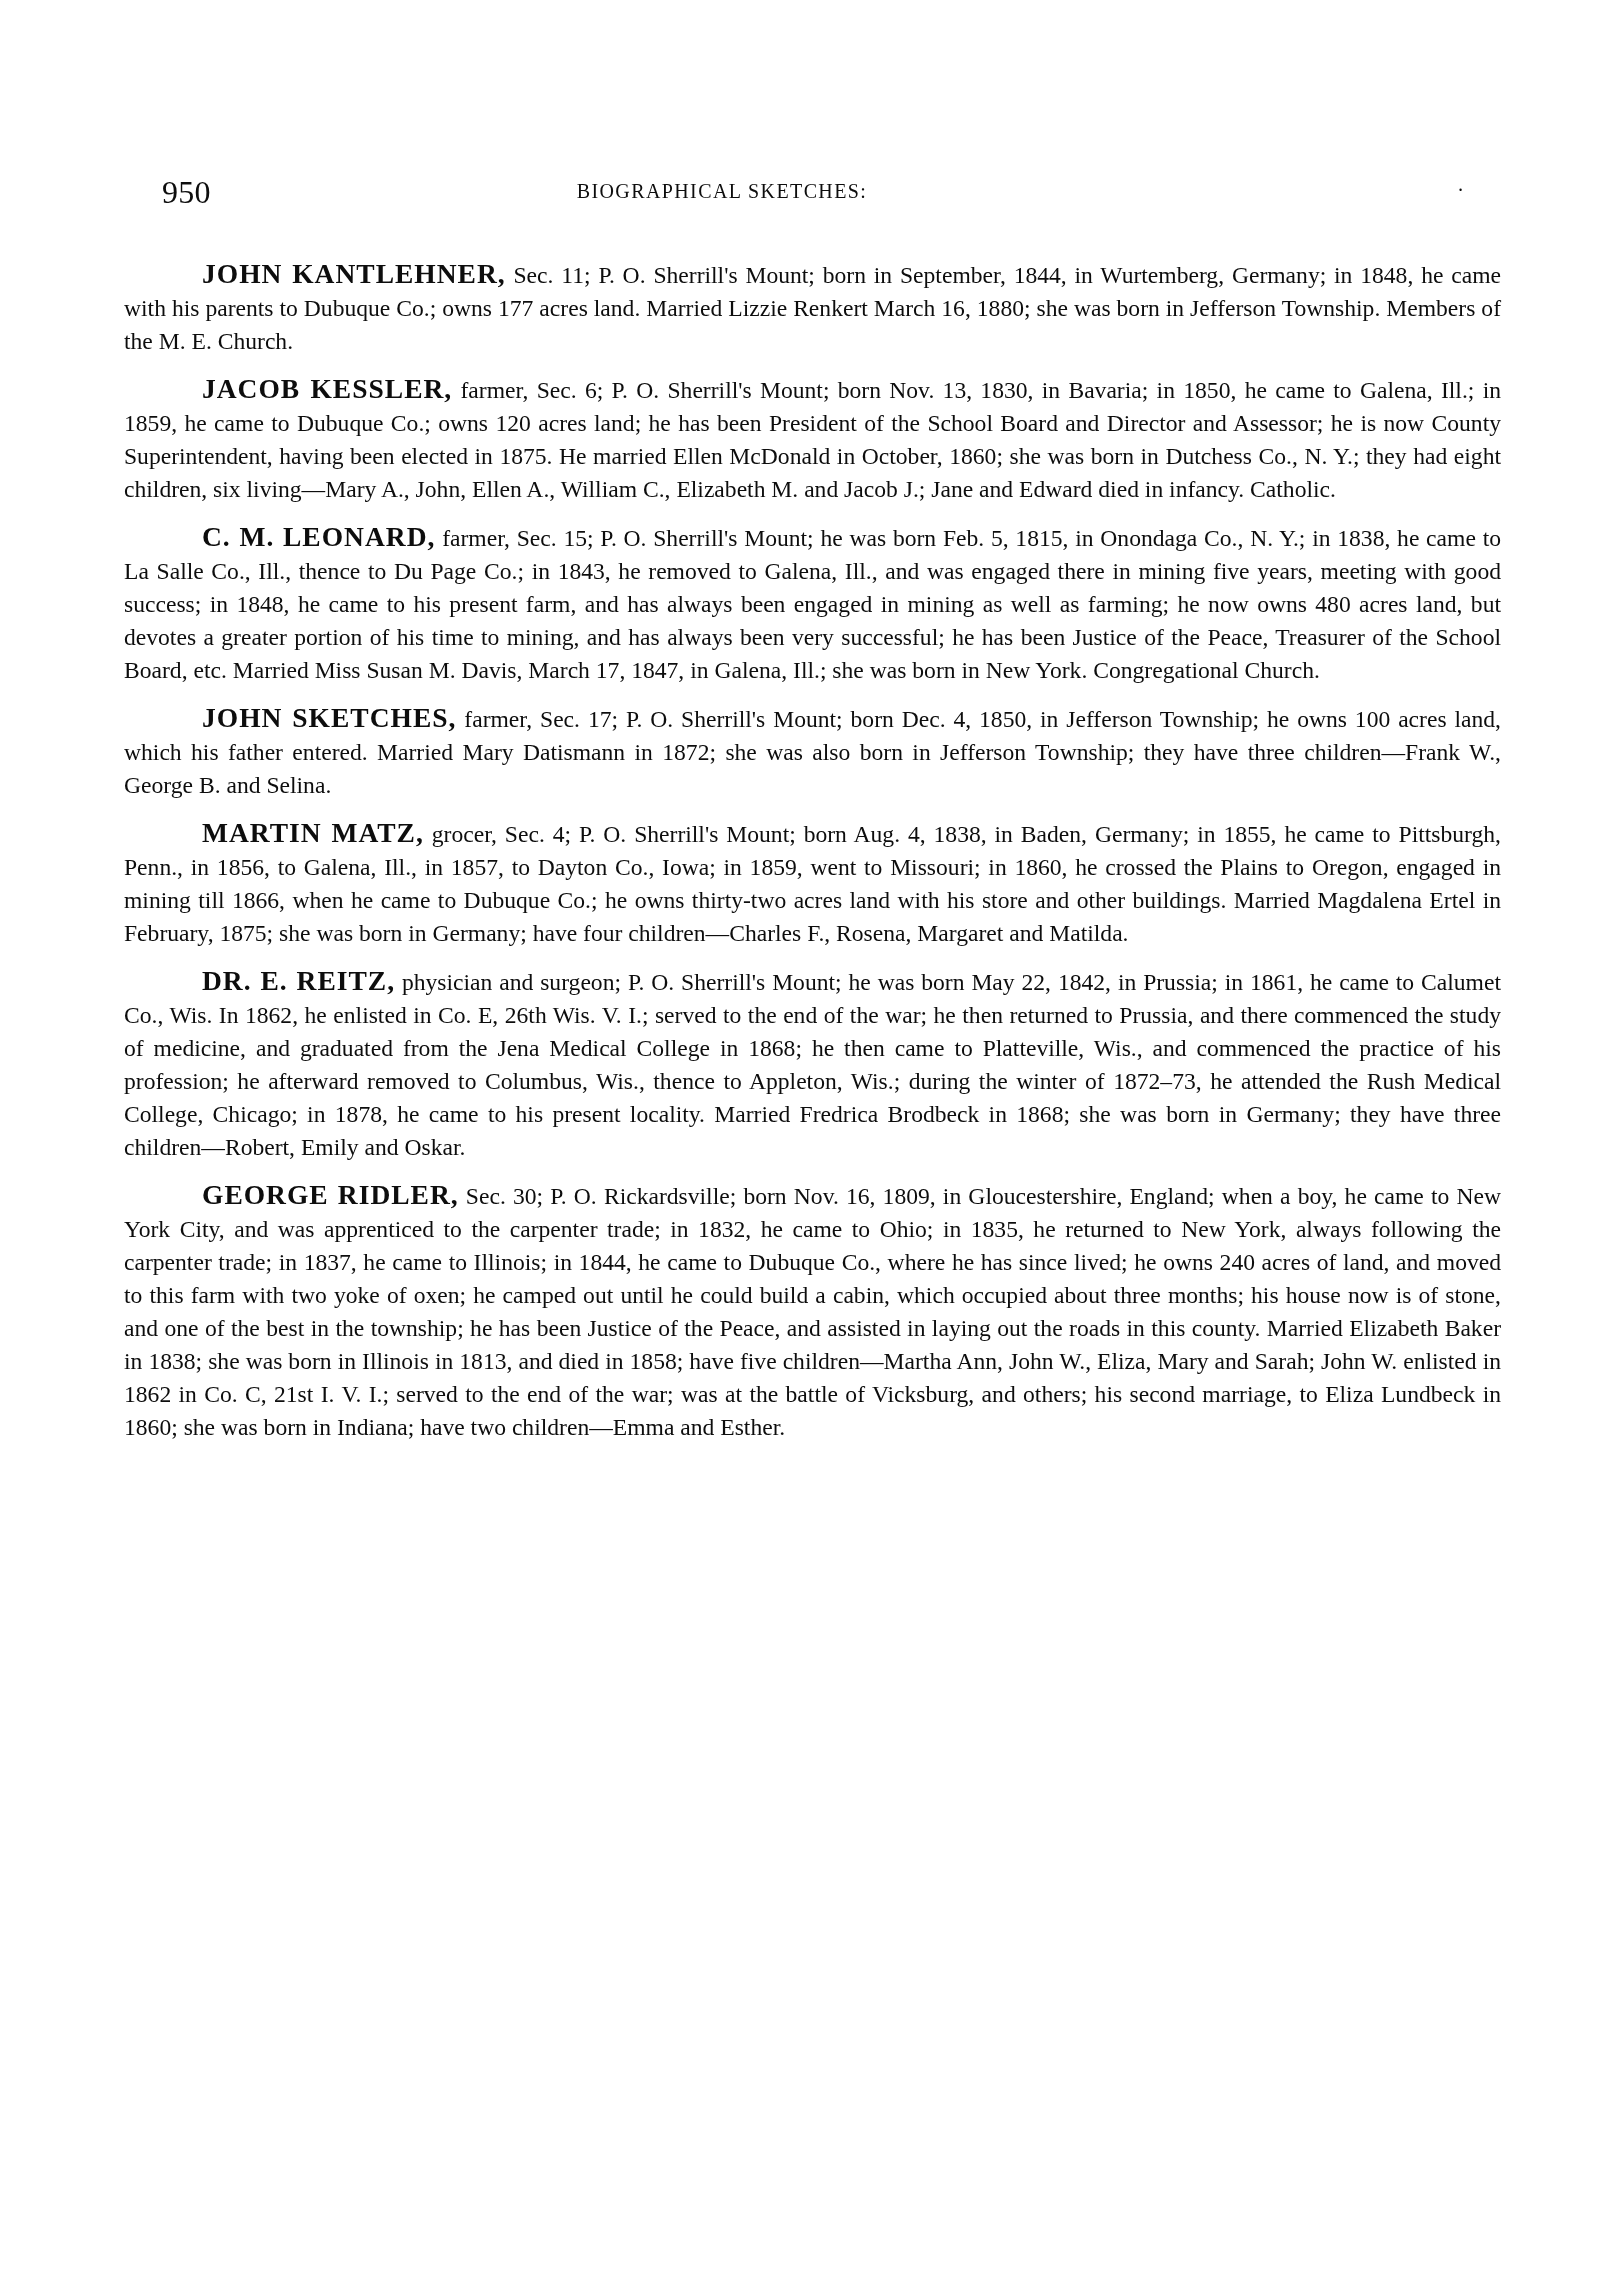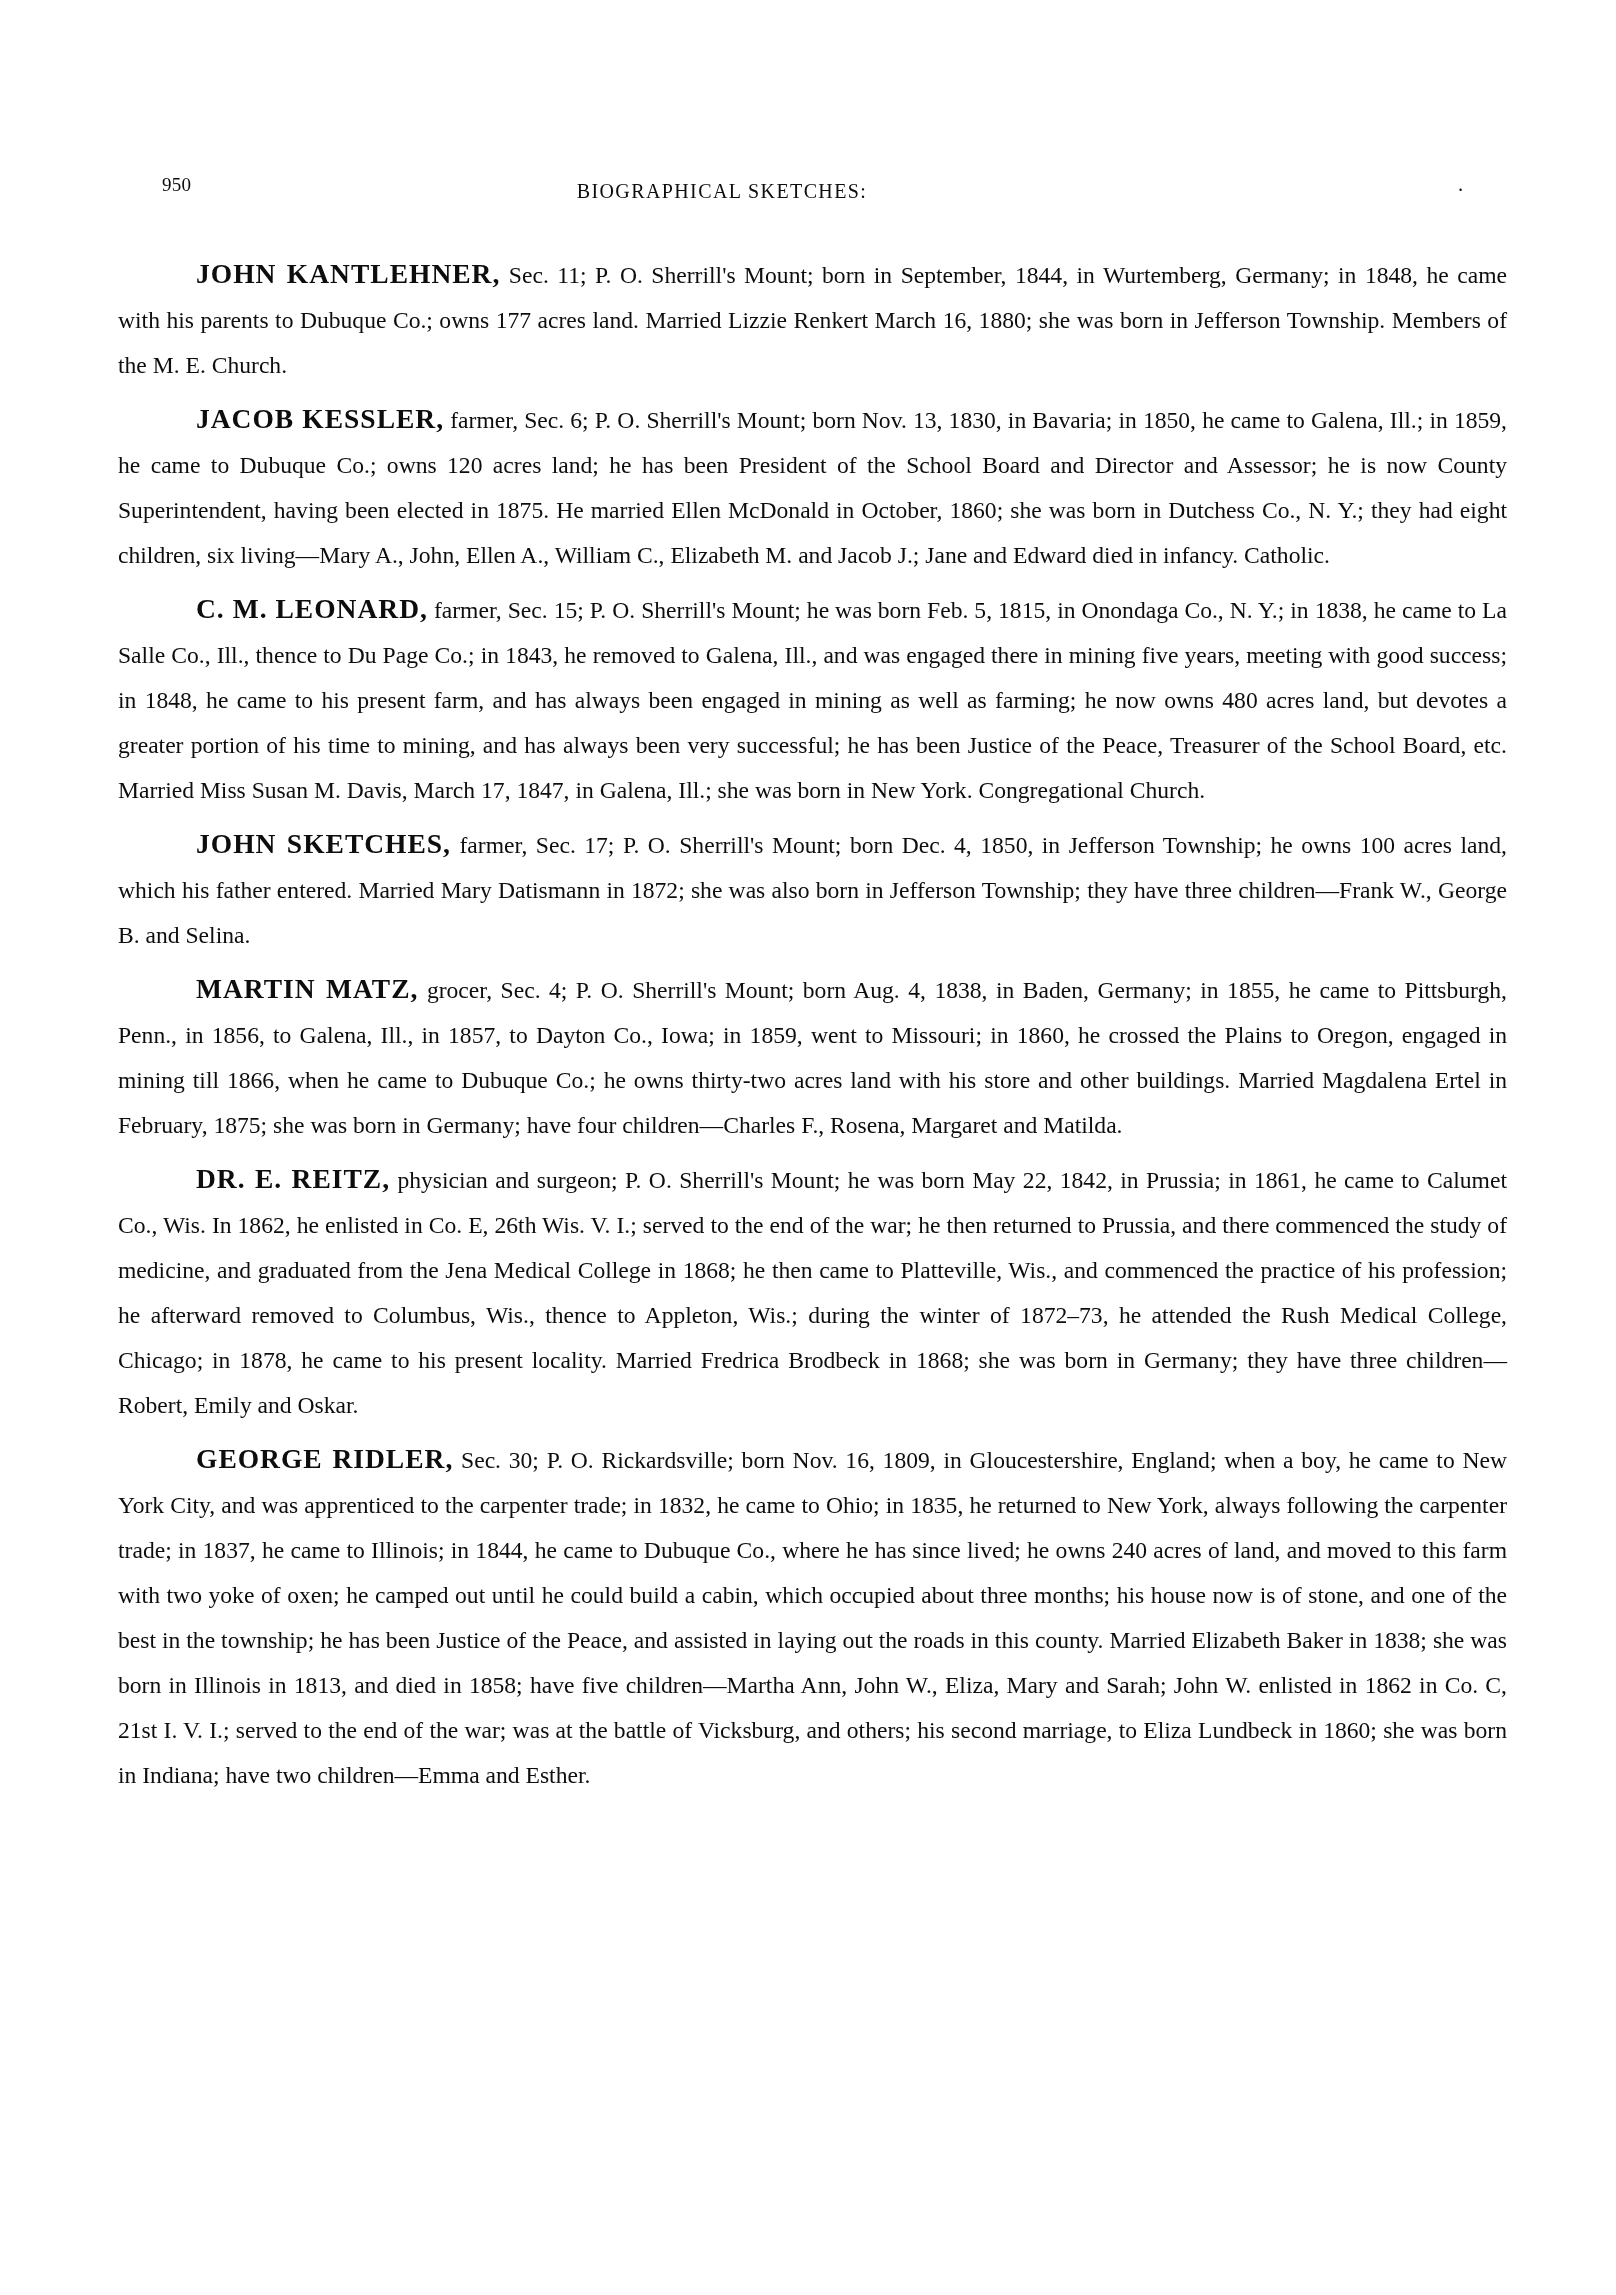--- a/index.html
+++ b/index.html
@@ -26,21 +26,21 @@
     position: absolute;
     top: 174px;
     left: 0;
     width: 1616px;
     height: 32px;
   }
   .folio {
     position: absolute;
     left: 162px;
     top: 0;
-    font-size: 19px;
+    font-size: 32px;
     letter-spacing: 0.2px;
   }
   .running-head {
     position: absolute;
     left: 0;
     top: 5.5px;
     width: 1444px;
     text-align: center;
     font-size: 20px;
     letter-spacing: 1.4px;
@@ -51,24 +51,24 @@
     top: 4.6px;
     font-size: 20px;
   }
   .body {
     position: absolute;
     top: 243px;
     left: 110px;
     width: 1405px;
   }
   p.entry {
-    margin: 8px;
+    margin: 14px;
     padding: 0;
     font-size: 23.6px;
-    line-height: 45px;
+    line-height: 33px;
     text-align: justify;
     text-justify: inter-word;
     text-indent: 0;
     hyphens: manual;
   }
   p.entry .lead {
     font-weight: bold;
     font-size: 27.5px;
     letter-spacing: 1px;
     padding-left: 78px;

